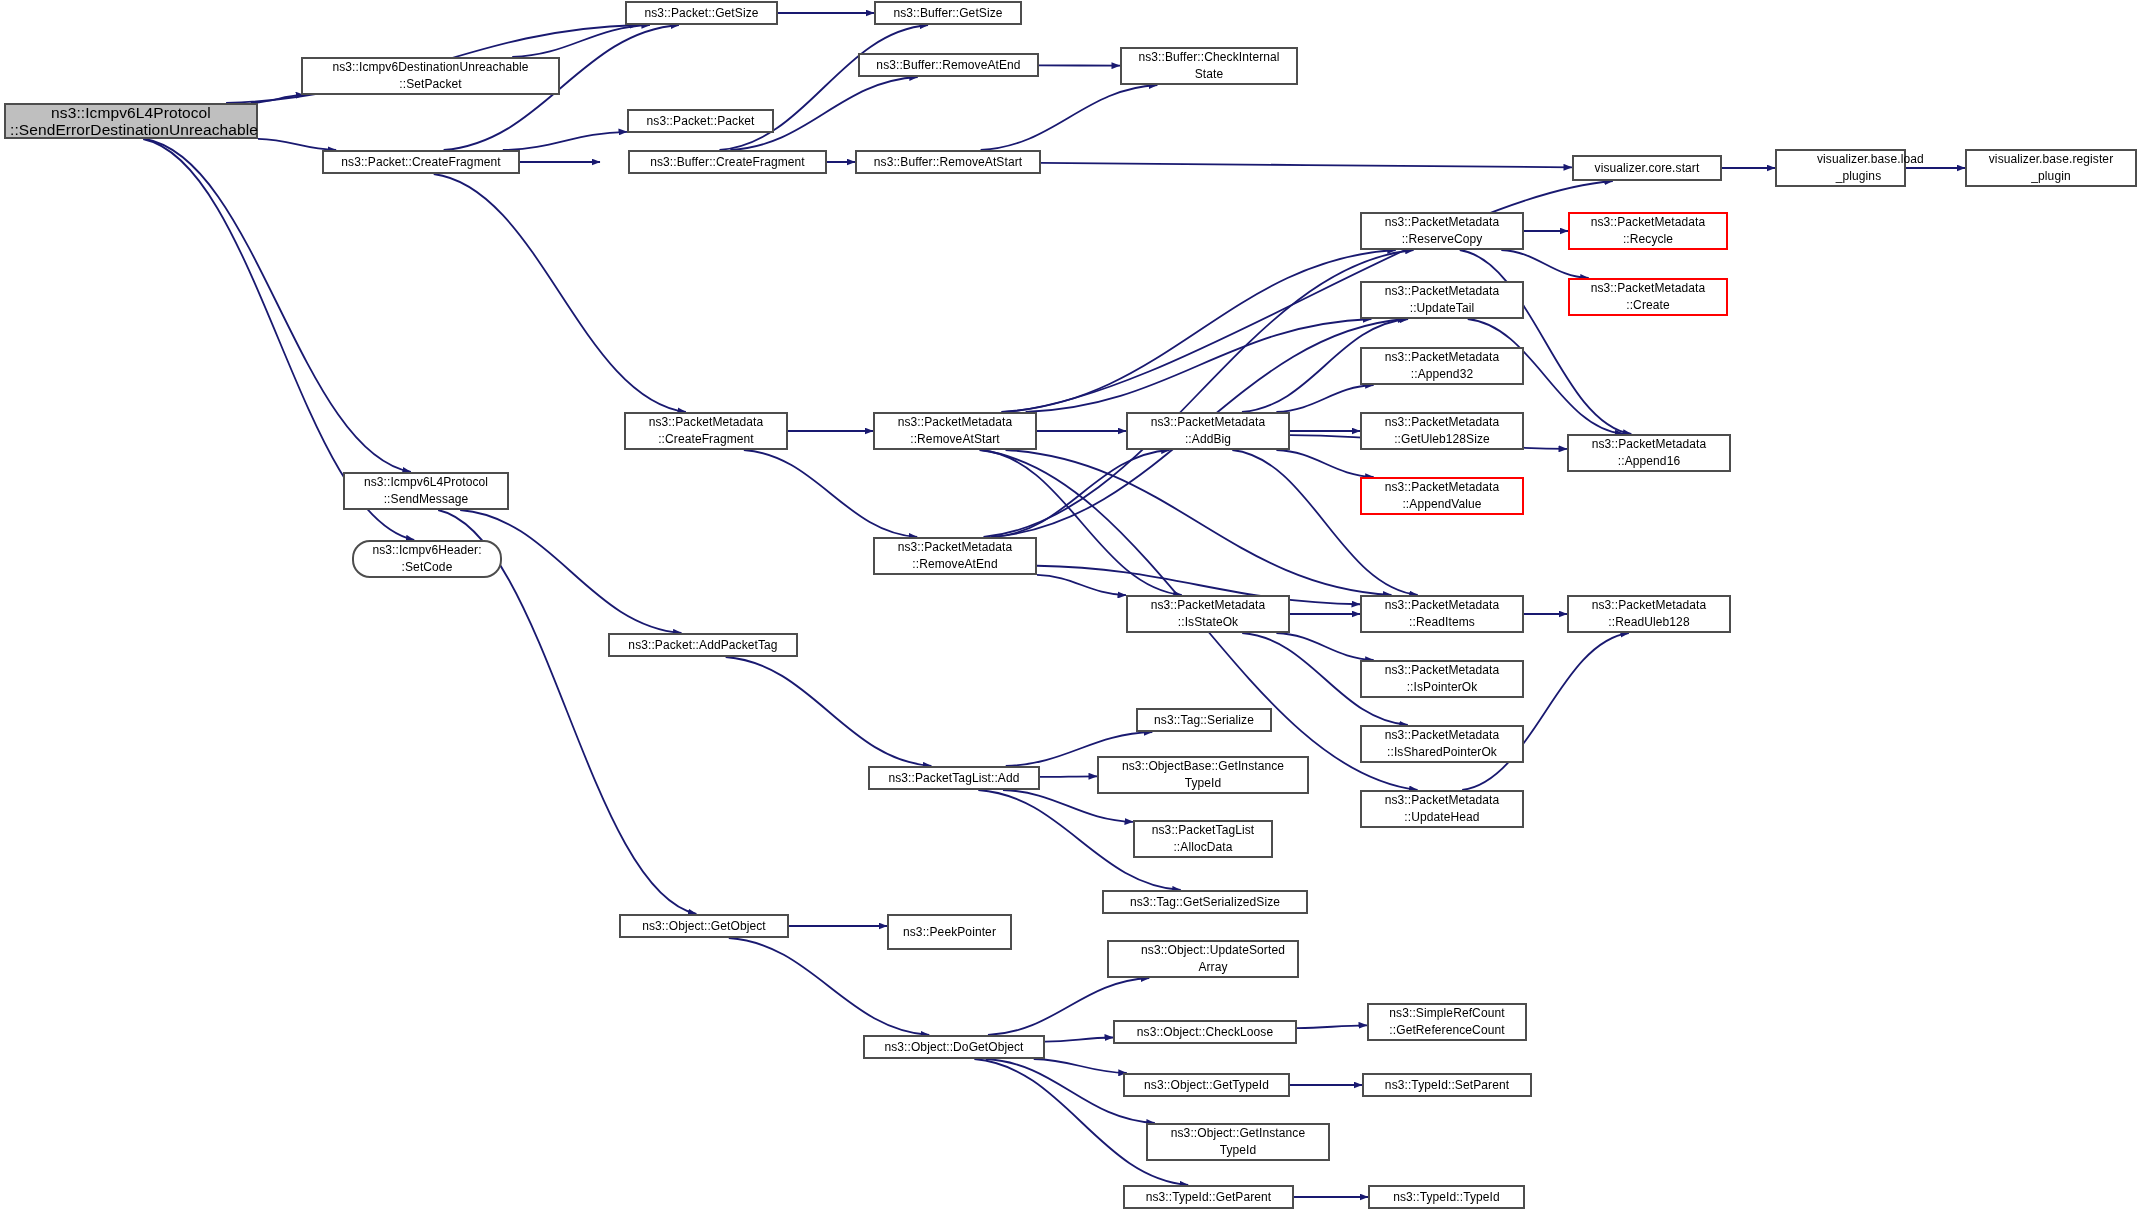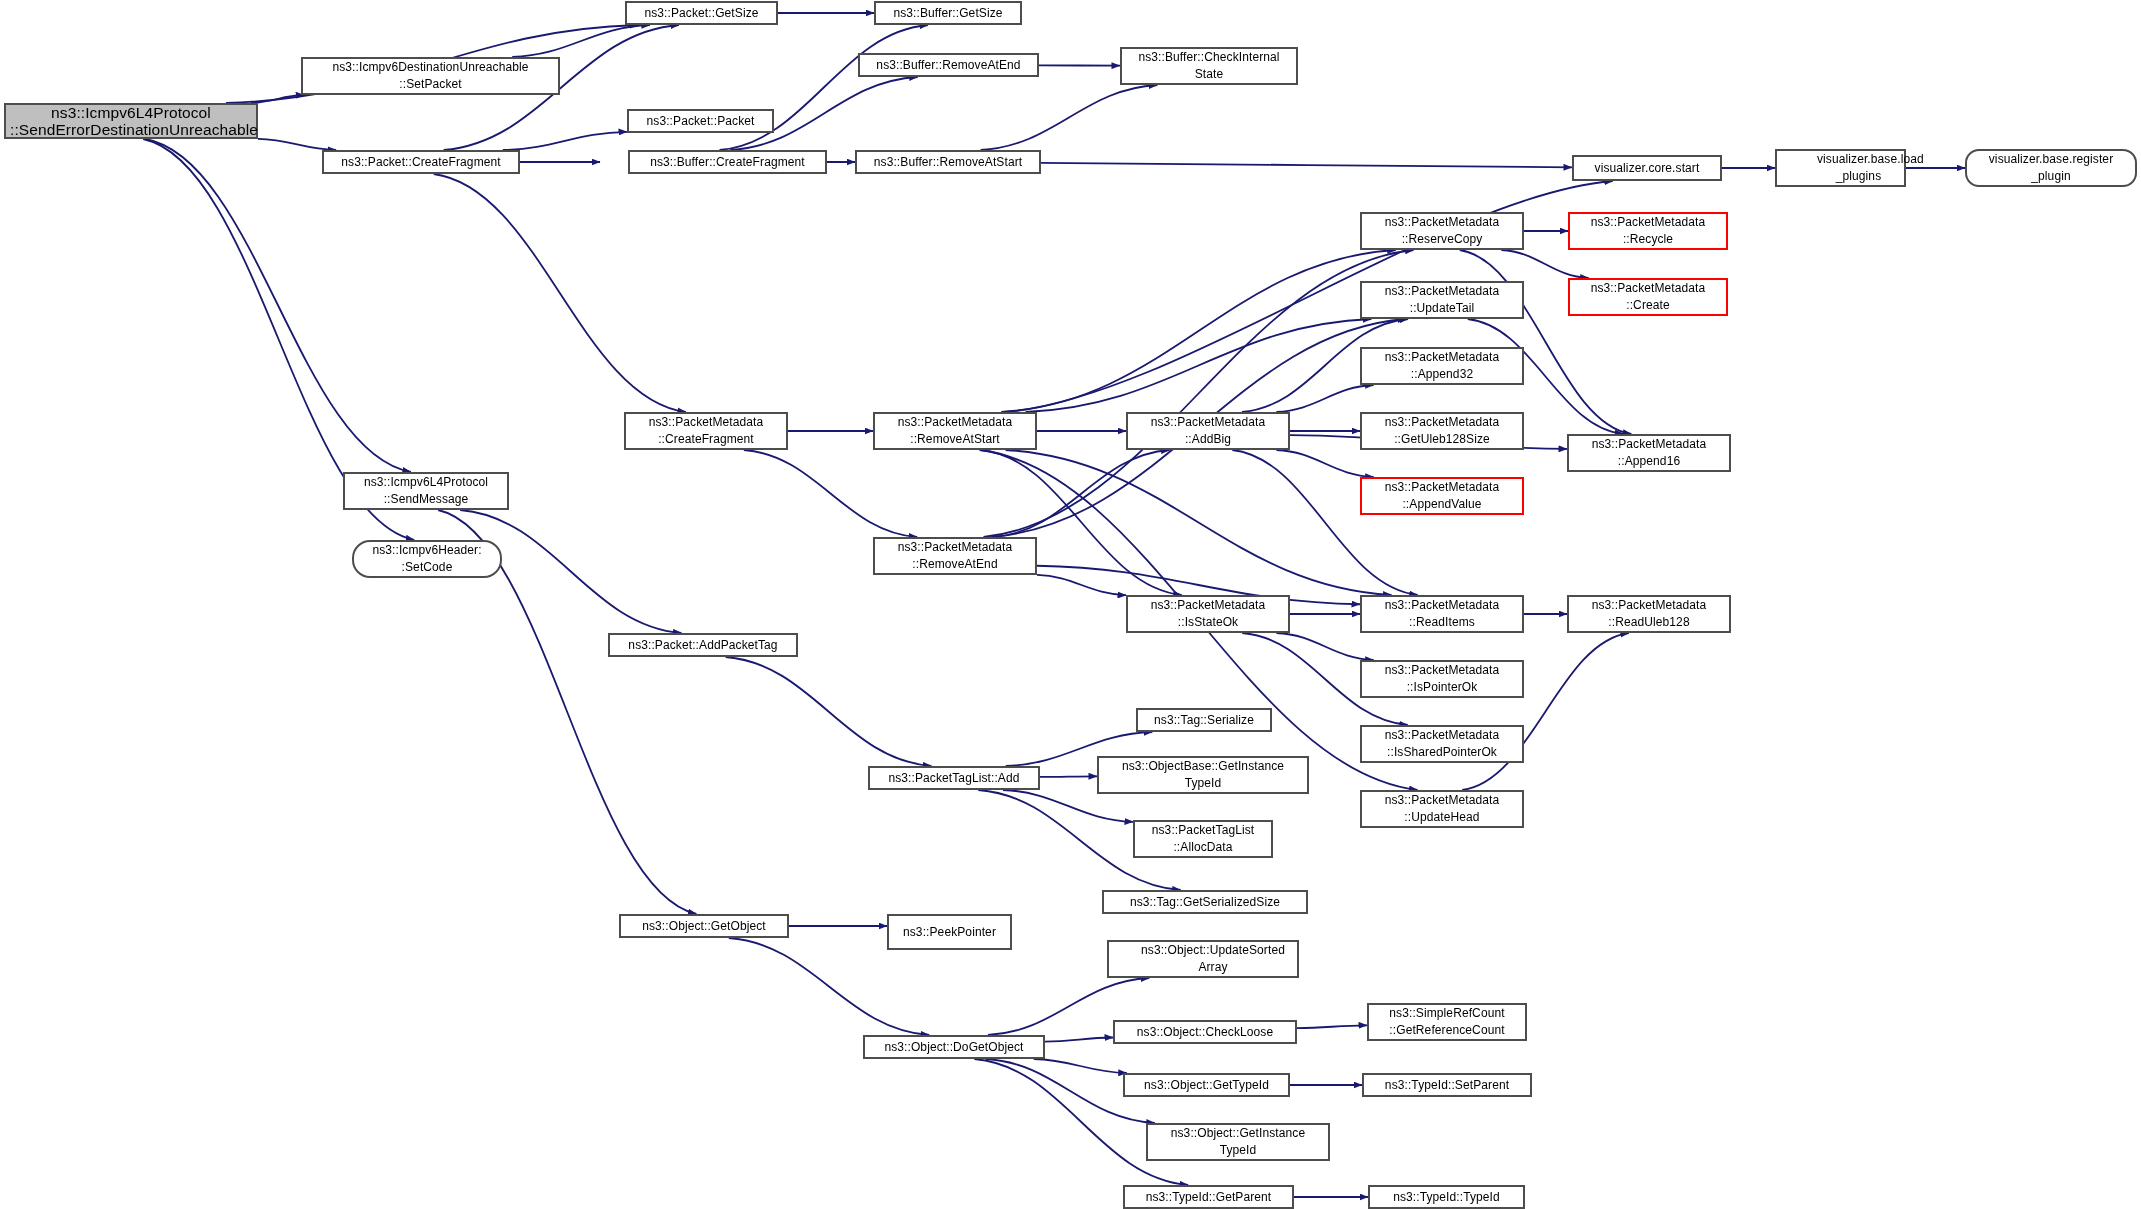--- a/index.html
+++ b/index.html
@@ -145,21 +145,21 @@
       <div class="node thick" style="left: 858px; top: 53px; width: 181px; height: 24px;"><span class="node-label">ns3::Buffer::RemoveAtEnd</span></div>
       <div class="node thick" style="left: 1120px; top: 47px; width: 178px; height: 38px;"><span class="node-label">ns3::Buffer::CheckInternal
 State</span></div>
       <div class="node thick" style="left: 627px; top: 109px; width: 147px; height: 24px;"><span class="node-label">ns3::Packet::Packet</span></div>
       <div class="node thick" style="left: 322px; top: 150px; width: 198px; height: 24px;"><span class="node-label">ns3::Packet::CreateFragment</span></div>
       <div class="node thick" style="left: 600px; top: 150px; width: 199px; height: 24px; margin-left: 28px;"><span class="node-label">ns3::Buffer::CreateFragment</span></div>
       <div class="node thick" style="left: 855px; top: 150px; width: 186px; height: 24px;"><span class="node-label">ns3::Buffer::RemoveAtStart</span></div>
       <div class="node thick" style="left: 1572px; top: 155px; width: 150px; height: 26px;"><span class="node-label">visualizer.core.start</span></div>
       <div class="node thick" style="left: 1775px; top: 149px; width: 131px; height: 38px; padding-left: 40px;"><span class="node-label">visualizer.base.load
 _plugins</span></div>
-      <div class="node thick" style="left: 1965px; top: 149px; width: 172px; height: 38px; border-radius: 14px;"><span class="node-label">visualizer.base.register
+      <div class="node thick" style="left: 1965px; top: 149px; width: 172px; height: 38px;"><span class="node-label">visualizer.base.register
 _plugin</span></div>
       <div class="node thick" style="left: 1360px; top: 212px; width: 164px; height: 38px;"><span class="node-label">ns3::PacketMetadata
 ::ReserveCopy</span></div>
       <div class="node red" style="left: 1568px; top: 212px; width: 160px; height: 38px;"><span class="node-label">ns3::PacketMetadata
 ::Recycle</span></div>
       <div class="node thick" style="left: 1360px; top: 281px; width: 164px; height: 38px;"><span class="node-label">ns3::PacketMetadata
 ::UpdateTail</span></div>
       <div class="node red" style="left: 1568px; top: 278px; width: 160px; height: 38px;"><span class="node-label">ns3::PacketMetadata
 ::Create</span></div>
       <div class="node thick" style="left: 1360px; top: 347px; width: 164px; height: 38px;"><span class="node-label">ns3::PacketMetadata

